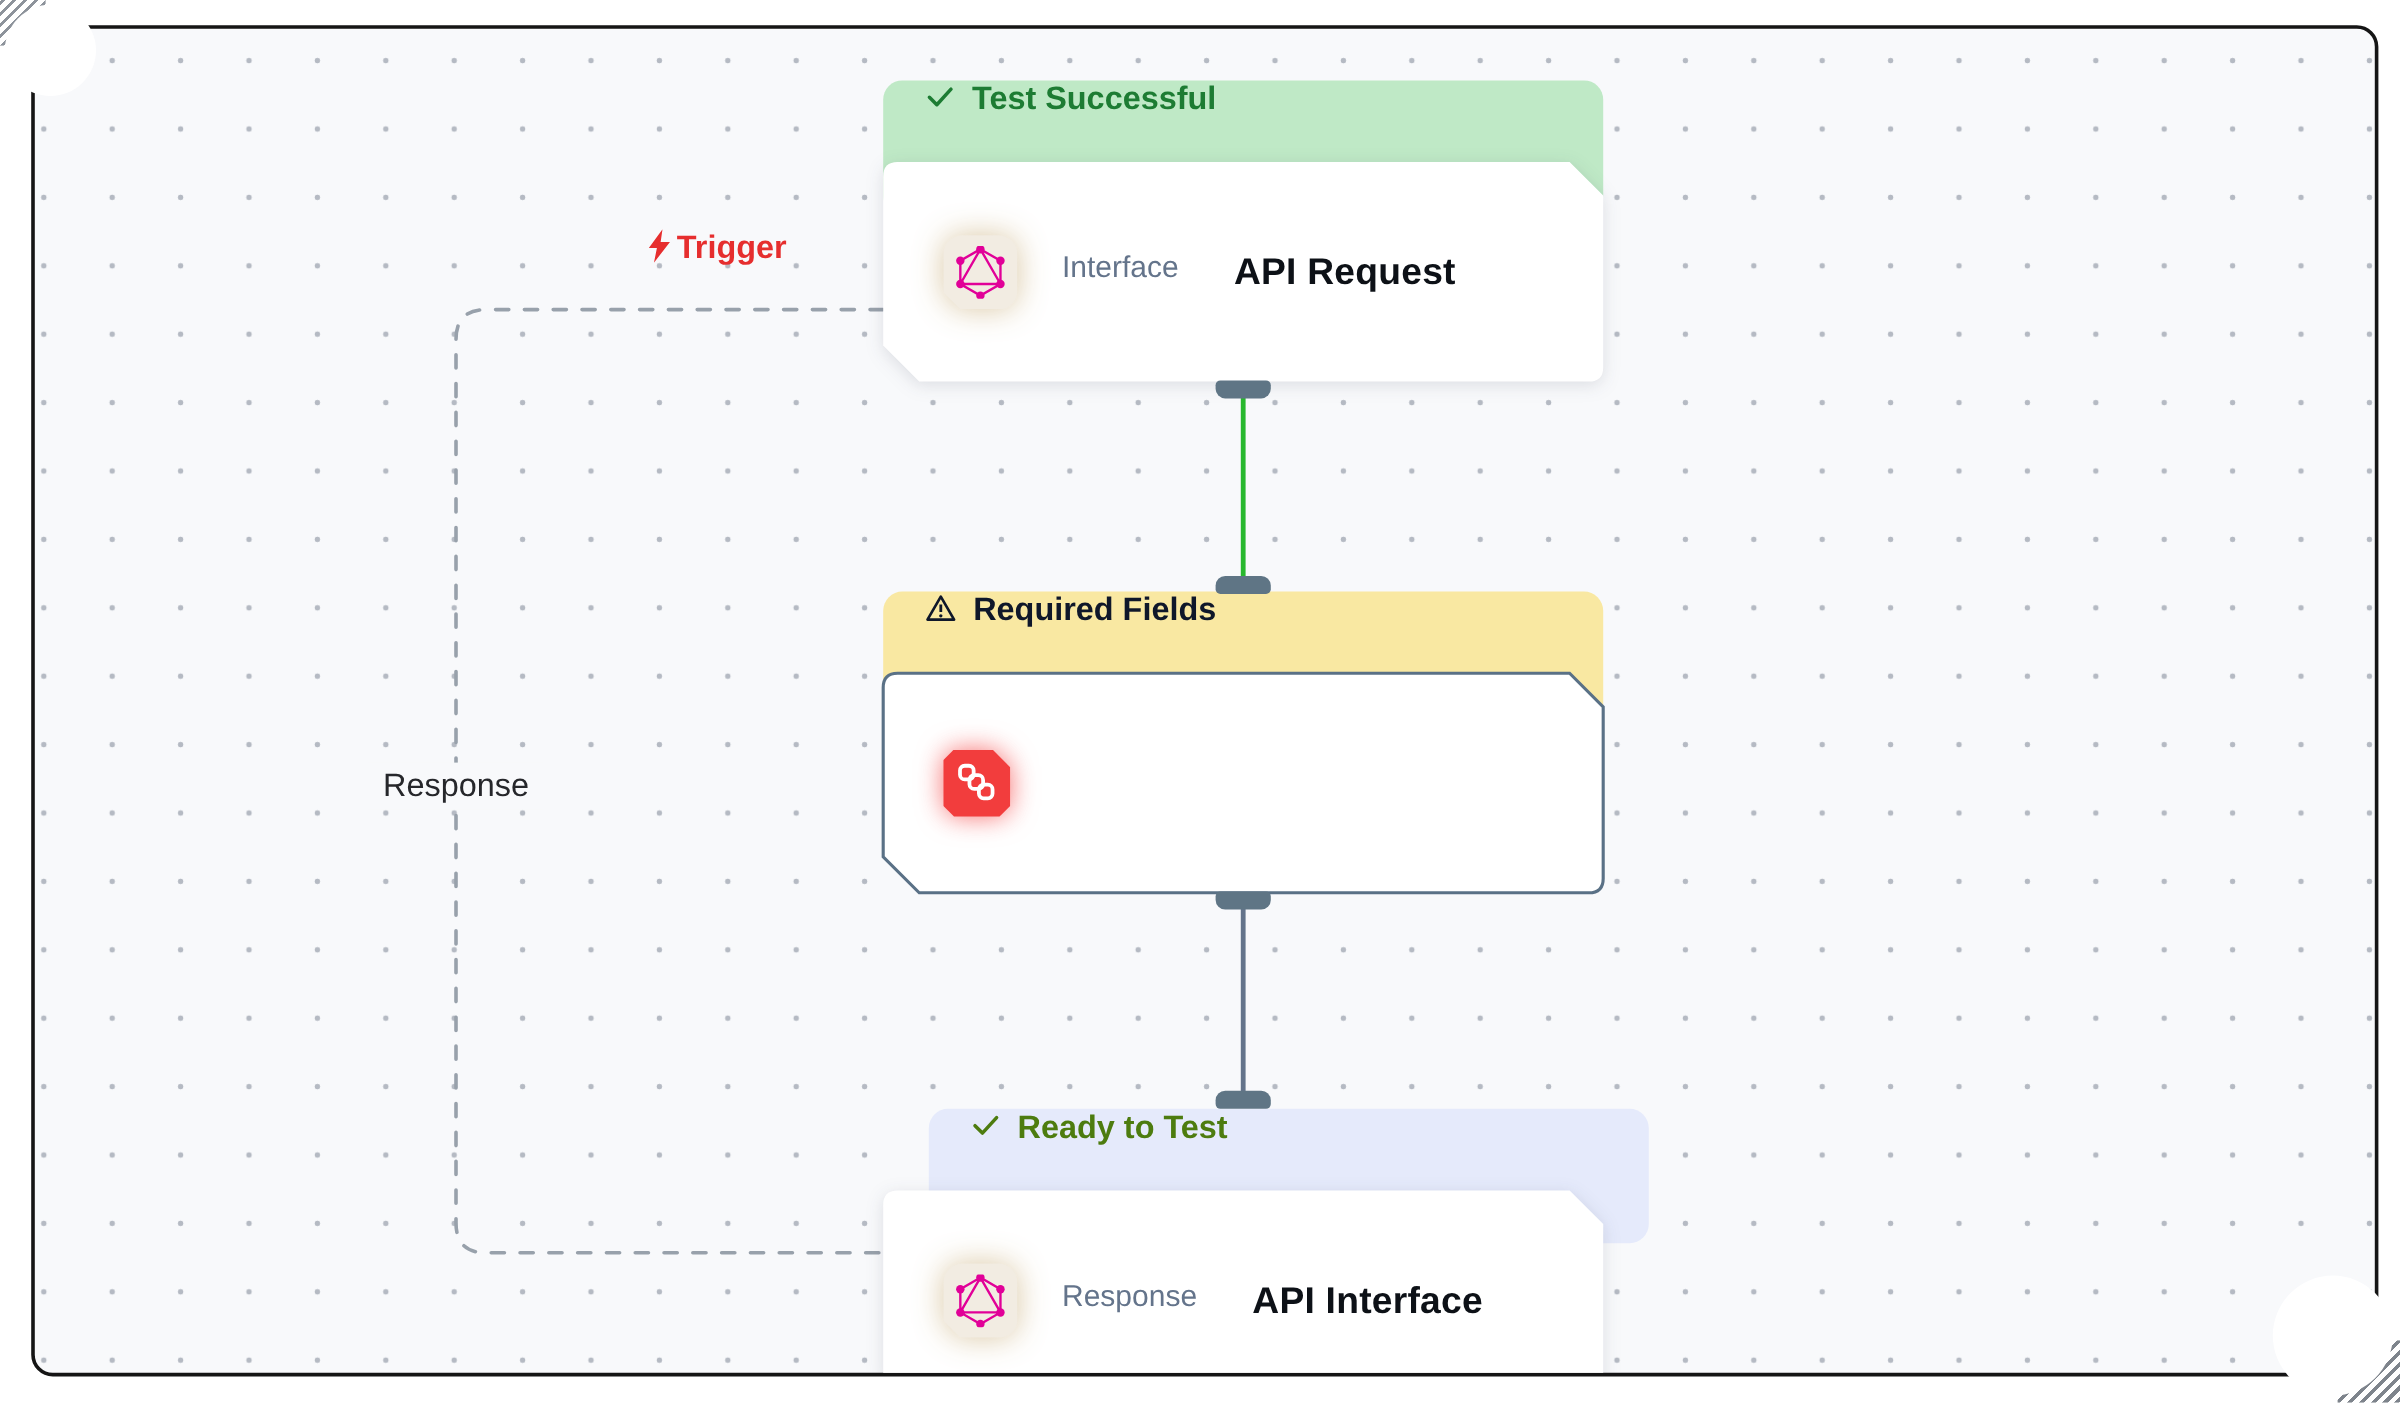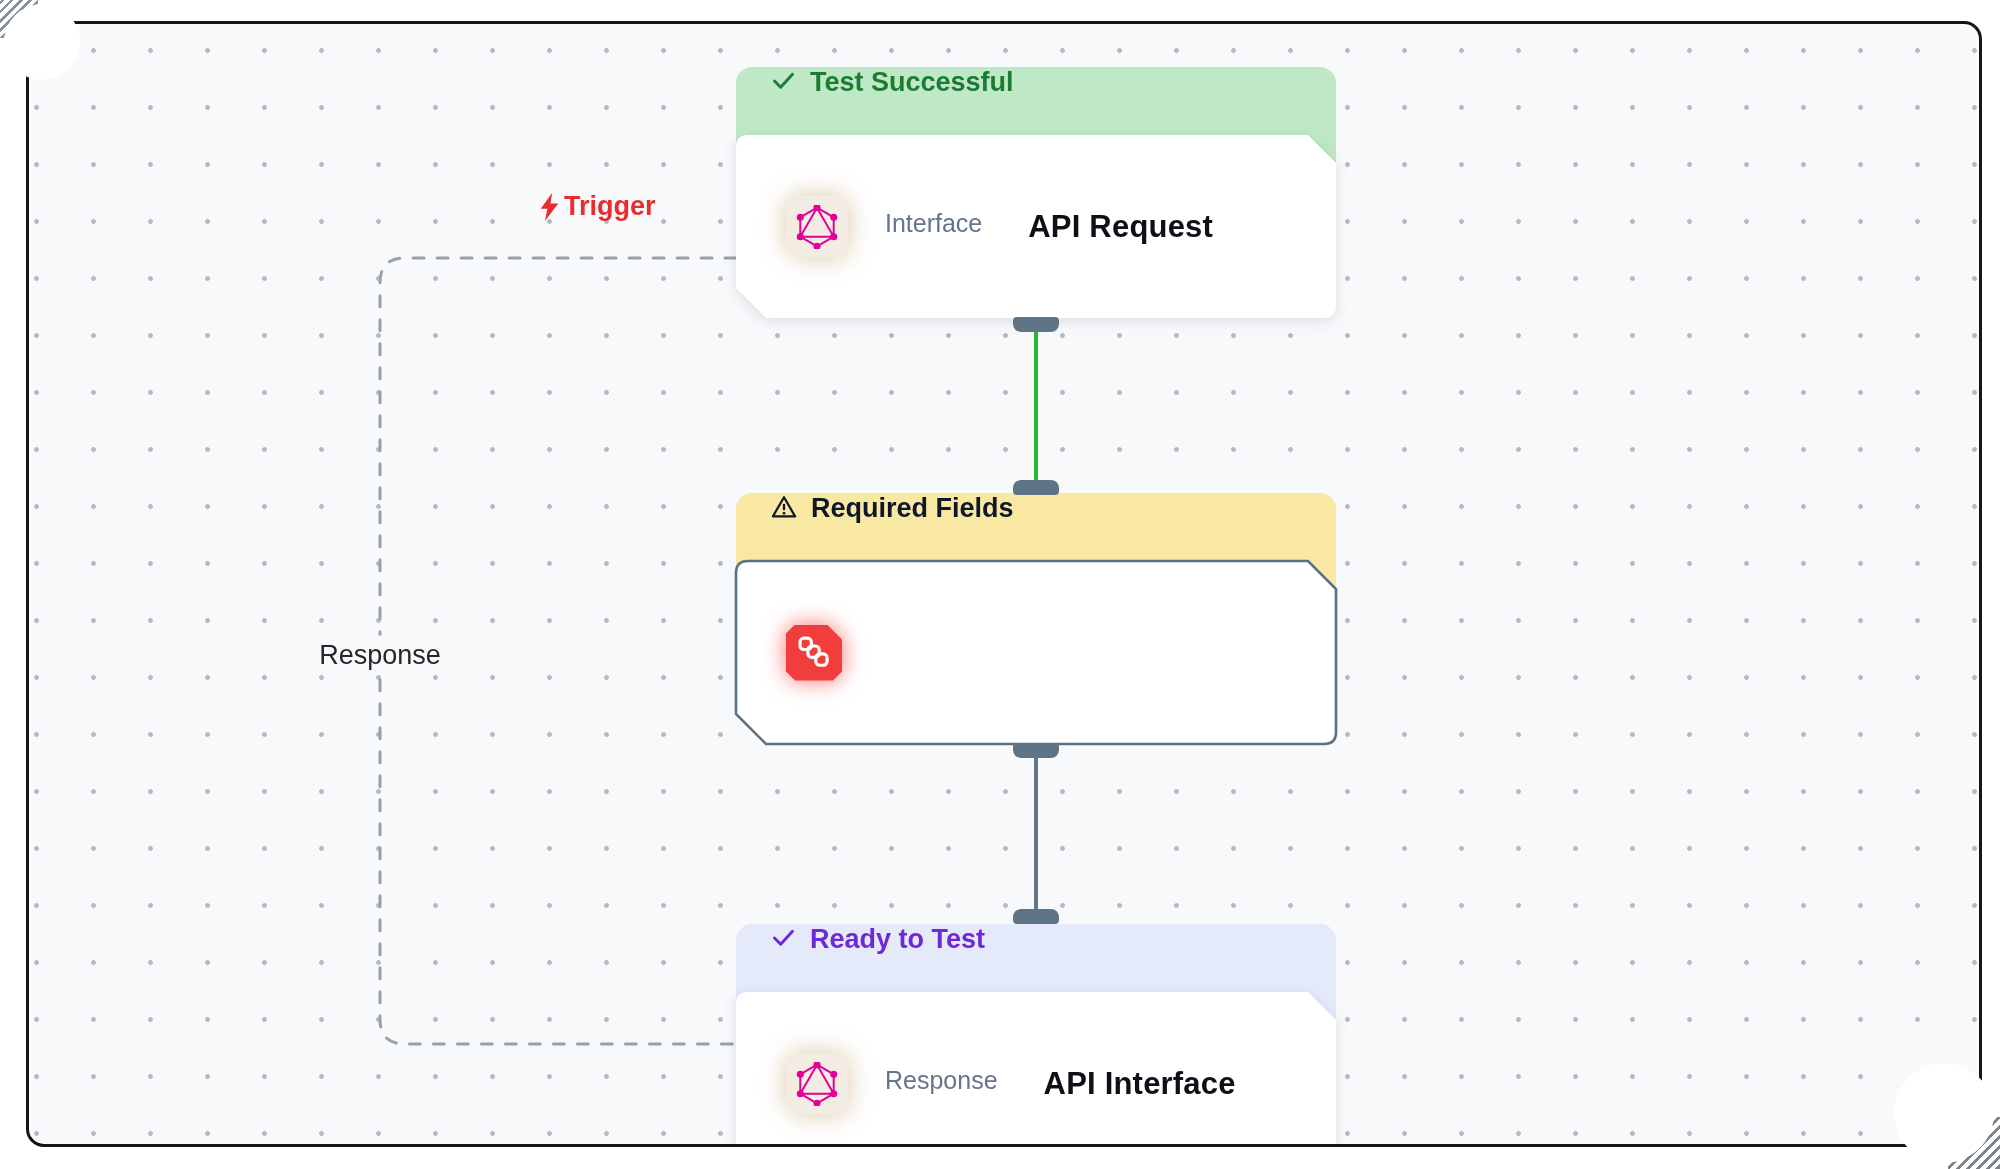--- a/index.html
+++ b/index.html
@@ -30,21 +30,21 @@
   .edge-line{position:absolute;left:1005px;width:4px;border-radius:2px;}
   .edge-1{top:300px;height:162px;background:#28b82e;}
   .edge-2{top:726px;height:164px;background:#64748b;}
 
   .handle{position:absolute;left:984px;width:46px;height:15px;background:#5f7585;z-index:6;}
   .handle-below{border-radius:4px 4px 8px 8px;}
   .handle-above{border-radius:8px 8px 4px 4px;}
   .h1{top:293px;} .h2{top:456px;} .h3{top:719px;} .h4{top:885px;}
 
   
-  .trigger-label{position:absolute;left:510px;top:167px;display:flex;align-items:center;gap:4px;
+  .trigger-label{position:absolute;left:510px;top:167px;display:flex;gap:4px;
     font-size:27px;font-weight:700;color:#e62e2e;z-index:7;}
   .trigger-label svg{display:block;}
   .response-label{position:absolute;left:351px;top:631px;transform:translate(-50%,-50%);
     font-size:27px;color:#26272b;background:#f8f9fb;padding:4px 12px;z-index:7;}
 
   
   .node{position:absolute;left:707px;width:600px;}
   .banner{position:absolute;left:0;width:600px;height:112px;border-radius:16px;z-index:2;}
   .banner-strip{height:68px;display:flex;align-items:flex-start;gap:13px;padding-left:34px;
     font-size:27px;font-weight:600;}
@@ -156,21 +156,21 @@
               <rect x="8" y="7" width="13" height="13" rx="4.5" fill="none" stroke="currentColor" stroke-width="3.6"></rect>
               <rect x="17" y="16" width="13" height="13" rx="4.5" fill="none" stroke="currentColor" stroke-width="3.6"></rect>
               <rect x="26" y="25" width="13" height="13" rx="4.5" fill="none" stroke="currentColor" stroke-width="3.6"></rect>
             </svg>
           </span>
         </span>
       </div>
     </div>
 
     <div class="node">
-      <div class="banner b3" style="background: rgb(229, 234, 251); color: #6d28d9;">
+      <div class="banner b3" style="background: rgb(229, 234, 251); color: #4d7c0f; margin-left: 38px;">
         <div class="banner-strip">
           <span>
             <svg width="27" height="27" viewBox="0 0 24 24">
                 <polyline points="4 12.5 9.5 18 20 6.5" fill="none" stroke="currentColor" stroke-width="2.6" stroke-linecap="round" stroke-linejoin="round"></polyline>
               </svg>
           </span>
           <span>Ready to Test</span>
         </div>
       </div>
       <svg class="body-svg body-shadow bd3" viewBox="0 0 600 183">

